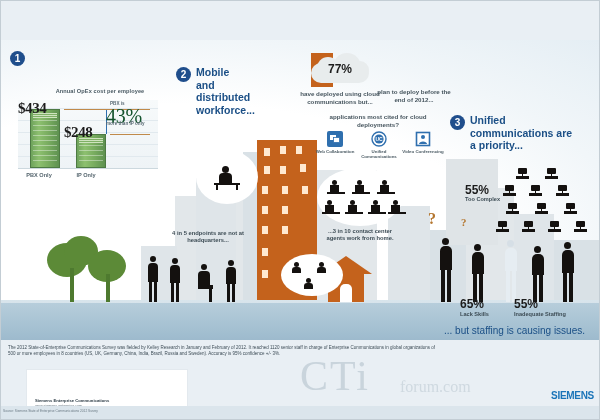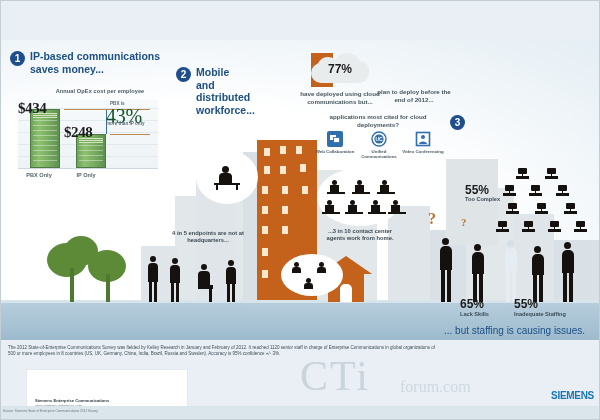--- a/index.html
+++ b/index.html
@@ -267,21 +267,20 @@
   <div class="tree-t" style="left:70px;top:268px;width:4px;height:34px;"></div>
   <div class="tree-c" style="left:88px;top:250px;width:38px;height:32px;"></div>
   <div class="tree-t" style="left:106px;top:274px;width:4px;height:28px;"></div>
 
   <div class="house-roof" style="left:320px;top:256px;"></div>
   <div class="house-body" style="left:328px;top:274px;width:36px;height:28px;"></div>
   <div class="house-door" style="left:340px;top:284px;width:12px;height:18px;"></div>
 
   <div class="sec" style="left:10px;top:50px;width:160px;">
     <div class="num">1</div>
-    <div class="sec-txt">IP-based communications saves money...</div>
   </div>
 
   <div class="chart-wrap">
     <div class="chart-title">Annual OpEx cost per employee</div>
 
     <div class="chart-plot">
       <div class="gridline" style="top:8px;"></div>
       <div class="gridline" style="top:20px;"></div>
       <div class="gridline" style="top:32px;"></div>
       <div class="gridline" style="top:44px;"></div>
@@ -360,20 +359,21 @@
         <rect x="1.5" y="1.5" width="13" height="13" fill="#ffffff" stroke="#2f6fae" stroke-width="1.6"></rect>
         <circle cx="8" cy="6" r="2" fill="#2f6fae"></circle>
         <path d="M4 13 C4 9.6 12 9.6 12 13 Z" fill="#2f6fae"></path>
       </svg>
     </div>
     <div class="lbl">Video Conferencing</div>
   </div>
 
   <div class="sec" style="left:450px;top:114px;width:130px;">
     <div class="num">3</div>
+    <div class="sec-txt">Unified communications are a priority...</div>
   </div>
 
   <div class="grayplate" style="left:446px;top:159px;width:52px;height:86px;"></div>
   <div class="statpct" style="left:465px;top:183px;">55%</div>
   <div class="statlbl" style="left:465px;top:196px;">Too Complex</div>
 
   <div class="srv" style="left:516px;top:168px;">
       <div class="scr"></div>
       <div class="stem"></div>
       <div class="base"></div>

